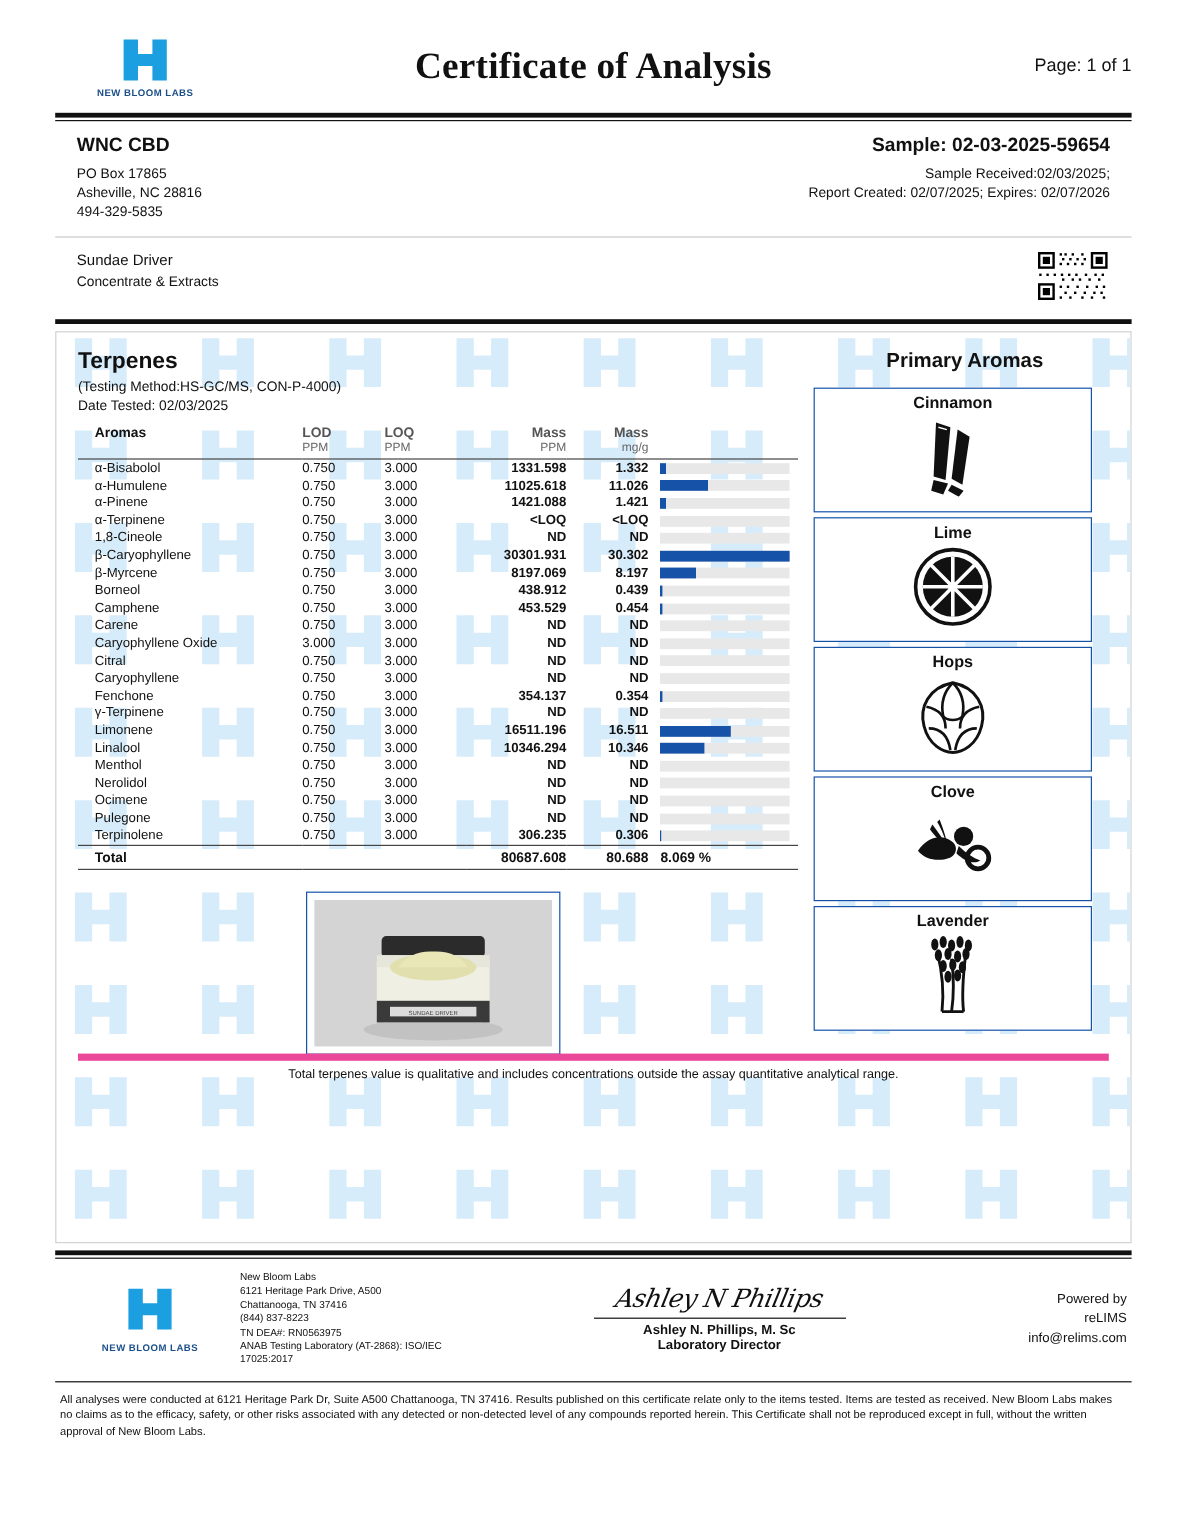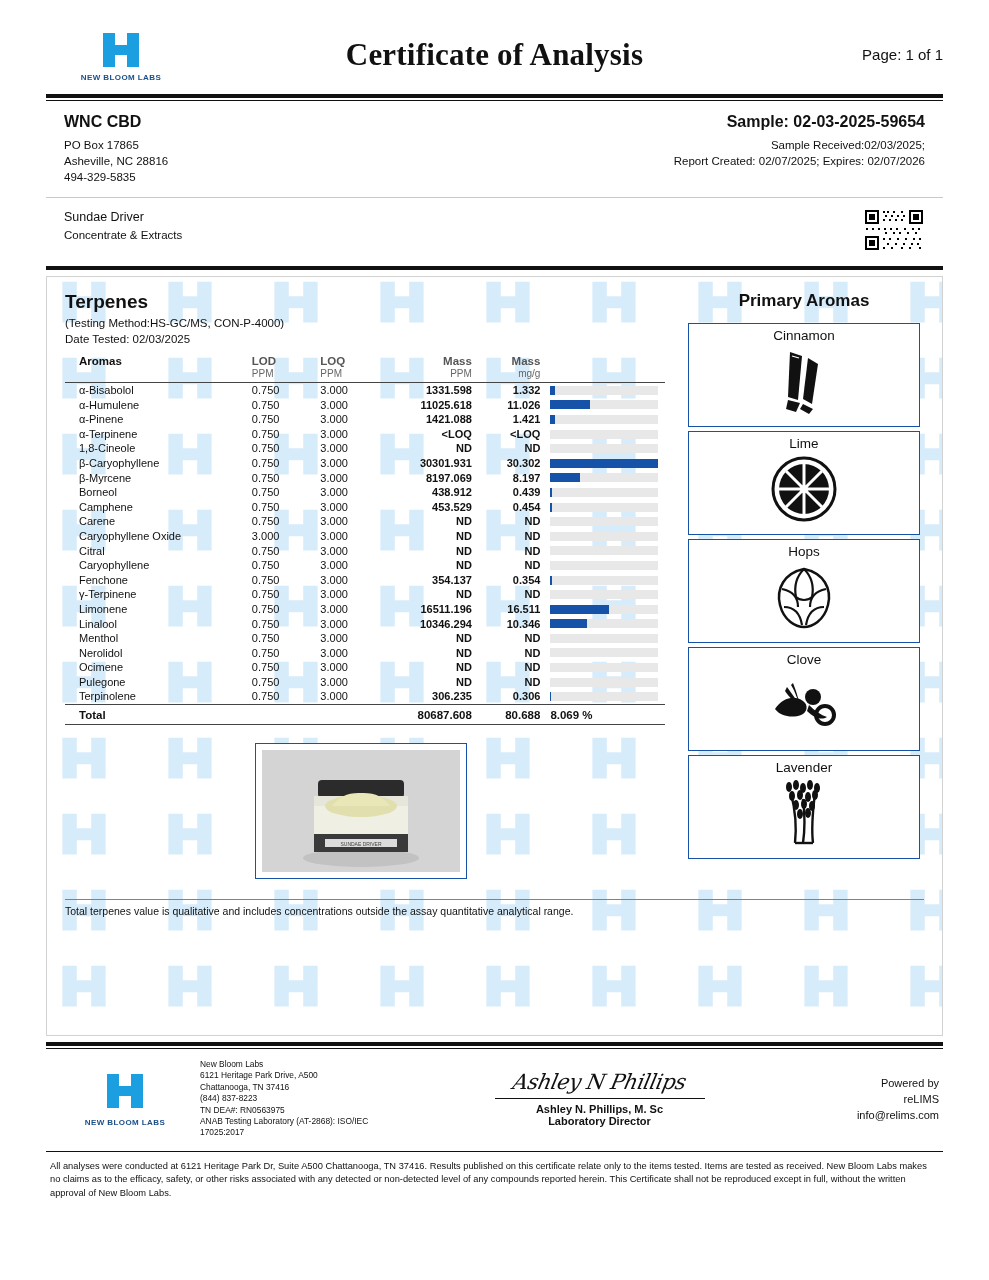--- a/index.html
+++ b/index.html
@@ -105,26 +105,26 @@
 
   
   .prod-wrap {
     width: 212px; height: 136px; border: 1px solid #1652a8;
     margin: 18px 0 0 190px; display: flex; align-items: center; justify-content: center;
     background: #fff;
   }
   .prod-img { width: 198px; height: 122px; background: #d7d7d7; position: relative; overflow: hidden; }
 
   .foot-note {
-    position: absolute; left: 18px; right: 18px; bottom: 118px;
-    font-size: 10.5px; border-top: 1px solid #ec4899; padding-top: 5px; z-index: 3;
+    position: absolute; left: 18px; right: 18px; bottom: 134px;
+    font-size: 10.5px; border-top: 6px solid #ec4899; padding-top: 5px; z-index: 3; text-align: center;
   }
 
   
-  .aroma-col { position: absolute; right: 22px; top: 46px; width: 232px; z-index: 3; }
+  .aroma-col { position: absolute; right: 32px; top: 46px; width: 232px; z-index: 3; font-weight: bold; }
   .aroma-box {
     border: 1px solid #1652a8; height: 104px; margin-bottom: 4px;
     display: flex; flex-direction: column; align-items: center; justify-content: flex-start;
     background: #fff; padding-top: 4px;
   }
   .aroma-label { font-size: 13.5px; margin-bottom: 2px; }
   .aroma-icon { height: 72px; display: flex; align-items: center; justify-content: center; }
 
   
   .footer-rule { height: 4px; background: #111; margin-top: 6px; }

